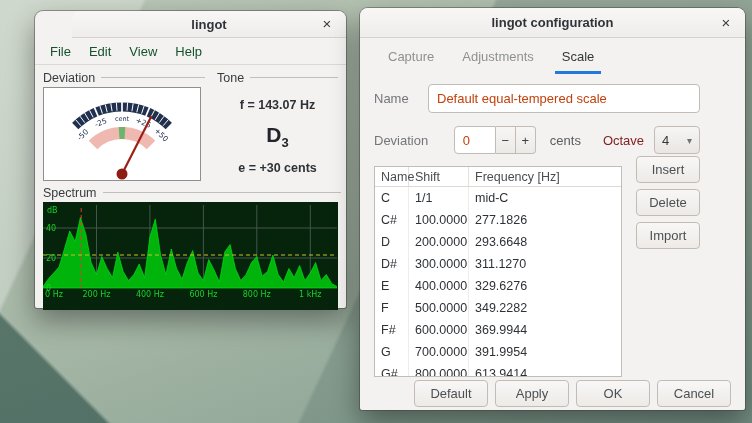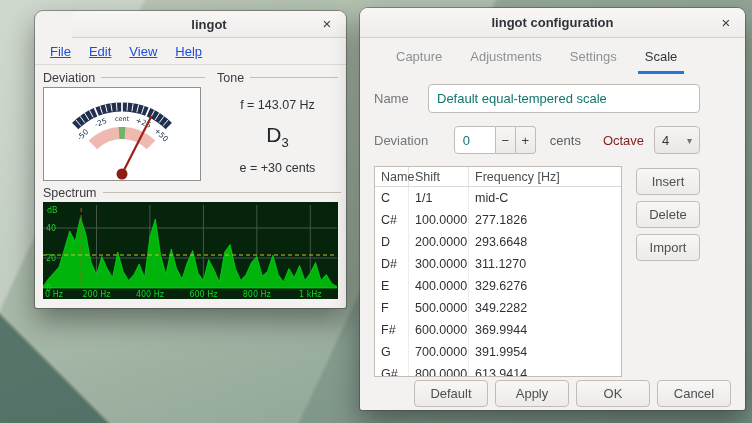--- a/index.html
+++ b/index.html
@@ -31,57 +31,57 @@
     width:20px; height:20px; border:none; background:transparent;
     font-size:15px; line-height:20px; color:#3c3c3c; cursor:pointer;
     font-family:"Liberation Sans", sans-serif;
   }
 
   
   .main-win { left:35px; top:11px; width:311px; height:297px; }
   .main-win .titlebar { height:27px;margin-left:37px; }
   .menubar {
     display:flex; align-items:center; height:27px; padding:0 6px;
-    border-bottom:1px solid #dcd8d2; font-size:13px; color:#1d4ed8;text-decoration:underline;
+    border-bottom:1px solid #dcd8d2; font-size:13px; color:#14532d;
   }
   .menu-item { padding:3px 9px; cursor:default; }
 
   .main-content { display:flex; padding:4px 8px 0 8px; }
   .col-left  { width:162px; }
   .col-right { flex:1; display:flex; flex-direction:column; margin-left:12px; }
 
   .frame-head { display:flex; align-items:center; height:17px; font-size:12.5px; color:#383c3e; }
   .frame-head::after { content:""; flex:1; height:1px; background:#c2beb8; margin-left:6px; }
 
   .gauge-box { width:158px; height:94px; background:#ffffff; border:1px solid #8f8f8f; margin-top:1px; }
   .gauge-box svg { display:block; width:156px; height:92px; }
 
-  .tone-box { flex:1; display:flex; flex-direction:column; align-items:center; justify-content:space-between; padding:12px 0 6px 0; }
+  .tone-box { flex:1; display:flex; flex-direction:column; align-items:center; justify-content:space-between; padding:12px 0 6px 0;font-weight:bold; }
   .tone-freq, .tone-err { font-size:12.5px; color:#2e3236; }
   .tone-note { font-size:21px; color:#22262a; }
   .tone-note sub { font-size:13px; }
 
   .spec-wrap { padding:3px 5px 0 8px; }
-  .spectrum-box { margin-top:1px; width:295px; height:97px; background:#06230c; }
+  .spectrum-box { margin-top:1px; width:295px; height:108px; background:#06230c; }
   .spectrum-box svg { display:block; width:294px; height:97px; }
 
   
   .cfg-win { left:360px; top:8px; width:385px; height:402px; }
   .cfg-win .titlebar { height:30px; }
 
-  .tabs { position:absolute; top:30px; left:0; right:0; height:36px; display:flex; align-items:stretch; padding-left:22px; }
+  .tabs { position:absolute; top:30px; left:0; right:0; height:36px; display:flex; align-items:stretch; padding-left:14px; }
   .tab { display:flex; align-items:center; padding:0 14px; font-size:13px; color:#8e9192; position:relative; cursor:default; }
   .tab.active { color:#33373a; }
   .tab.active::after { content:""; position:absolute; left:7px; right:7px; bottom:0; height:3px; background:#2379d8; }
 
   .row { position:absolute; left:14px; width:326px; display:flex; align-items:center; font-size:13px; }
   .name-row { top:76px; }
   .name-row label { width:54px; color:#73767a; }
   .entry {
-    border:1px solid #c3bcb6; border-radius:4px; background:#fff; color:#0f766e;
+    border:1px solid #c3bcb6; border-radius:4px; background:#fff; color:#c2410c;
     font-size:13px; padding:0 8px; height:29px; font-family:"Liberation Sans", sans-serif; outline:none;
   }
   .name-row .entry { flex:1; }
 
   .dev-row { top:118px; }
   .dev-row label { width:80px; color:#73767a; }
   .spin { display:flex; height:28px; }
   .spin .entry { width:42px; height:28px; border-radius:4px 0 0 4px; }
   .spin button {
     width:20px; height:28px; border:1px solid #c3bcb6; border-left:none;
@@ -99,21 +99,21 @@
   .combo .chev { font-size:10px; color:#6f7376; }
 
   .table { position:absolute; left:14px; top:158px; width:248px; height:211px; overflow:hidden; background:#fff; border:1px solid #c3bcb6; }
   .thead { display:grid; grid-template-columns:34px 60px 1fr; height:20px; align-items:center; border-bottom:1px solid #dcd8d3; }
   .th { font-size:12.5px; color:#494d4f; padding-left:6px; border-right:1px solid #e4e1dd; height:100%; display:flex; align-items:center; }
   .th:last-child { border-right:none; }
   .tr { display:grid; grid-template-columns:34px 60px 1fr; height:22px; align-items:center; }
   .td { font-size:12.5px; color:#2e3236; padding-left:6px; border-right:1px solid #efedea; height:100%; display:flex; align-items:center; }
   .td:last-child { border-right:none; }
 
-  .side-btns { position:absolute; left:276px; top:160px; width:64px; display:flex; flex-direction:column; gap:6px; }
+  .side-btns { position:absolute; left:276px; top:148px; width:64px; display:flex; flex-direction:column; gap:6px; }
   .btn {
     height:27px; background:linear-gradient(#f8f7f6,#edeae7); border:1px solid #c3bcb6; border-radius:4px;
     font-size:13px; color:#4b5053; cursor:pointer; font-family:"Liberation Sans", sans-serif;
   }
   .bottom-btns { position:absolute; right:14px; bottom:3px; display:flex; gap:7px; }
   .bottom-btns .btn { min-width:74px; }
 </style>
 </head>
 <body>
 
@@ -219,21 +219,20 @@
 
   <section class="window cfg-win">
     <header class="titlebar">
       <span class="title">lingot configuration</span>
       <button class="close-btn">×</button>
     </header>
 
     <nav class="tabs">
       <span class="tab">Capture</span>
       <span class="tab">Adjustments</span>
-      <span class="tab">Settings</span>
       <span class="tab active">Scale</span>
     </nav>
 
     <div class="row name-row">
       <label>Name</label>
       <input class="entry" value="Default equal-tempered scale" style="">
     </div>
 
     <div class="row dev-row">
       <label>Deviation</label>

